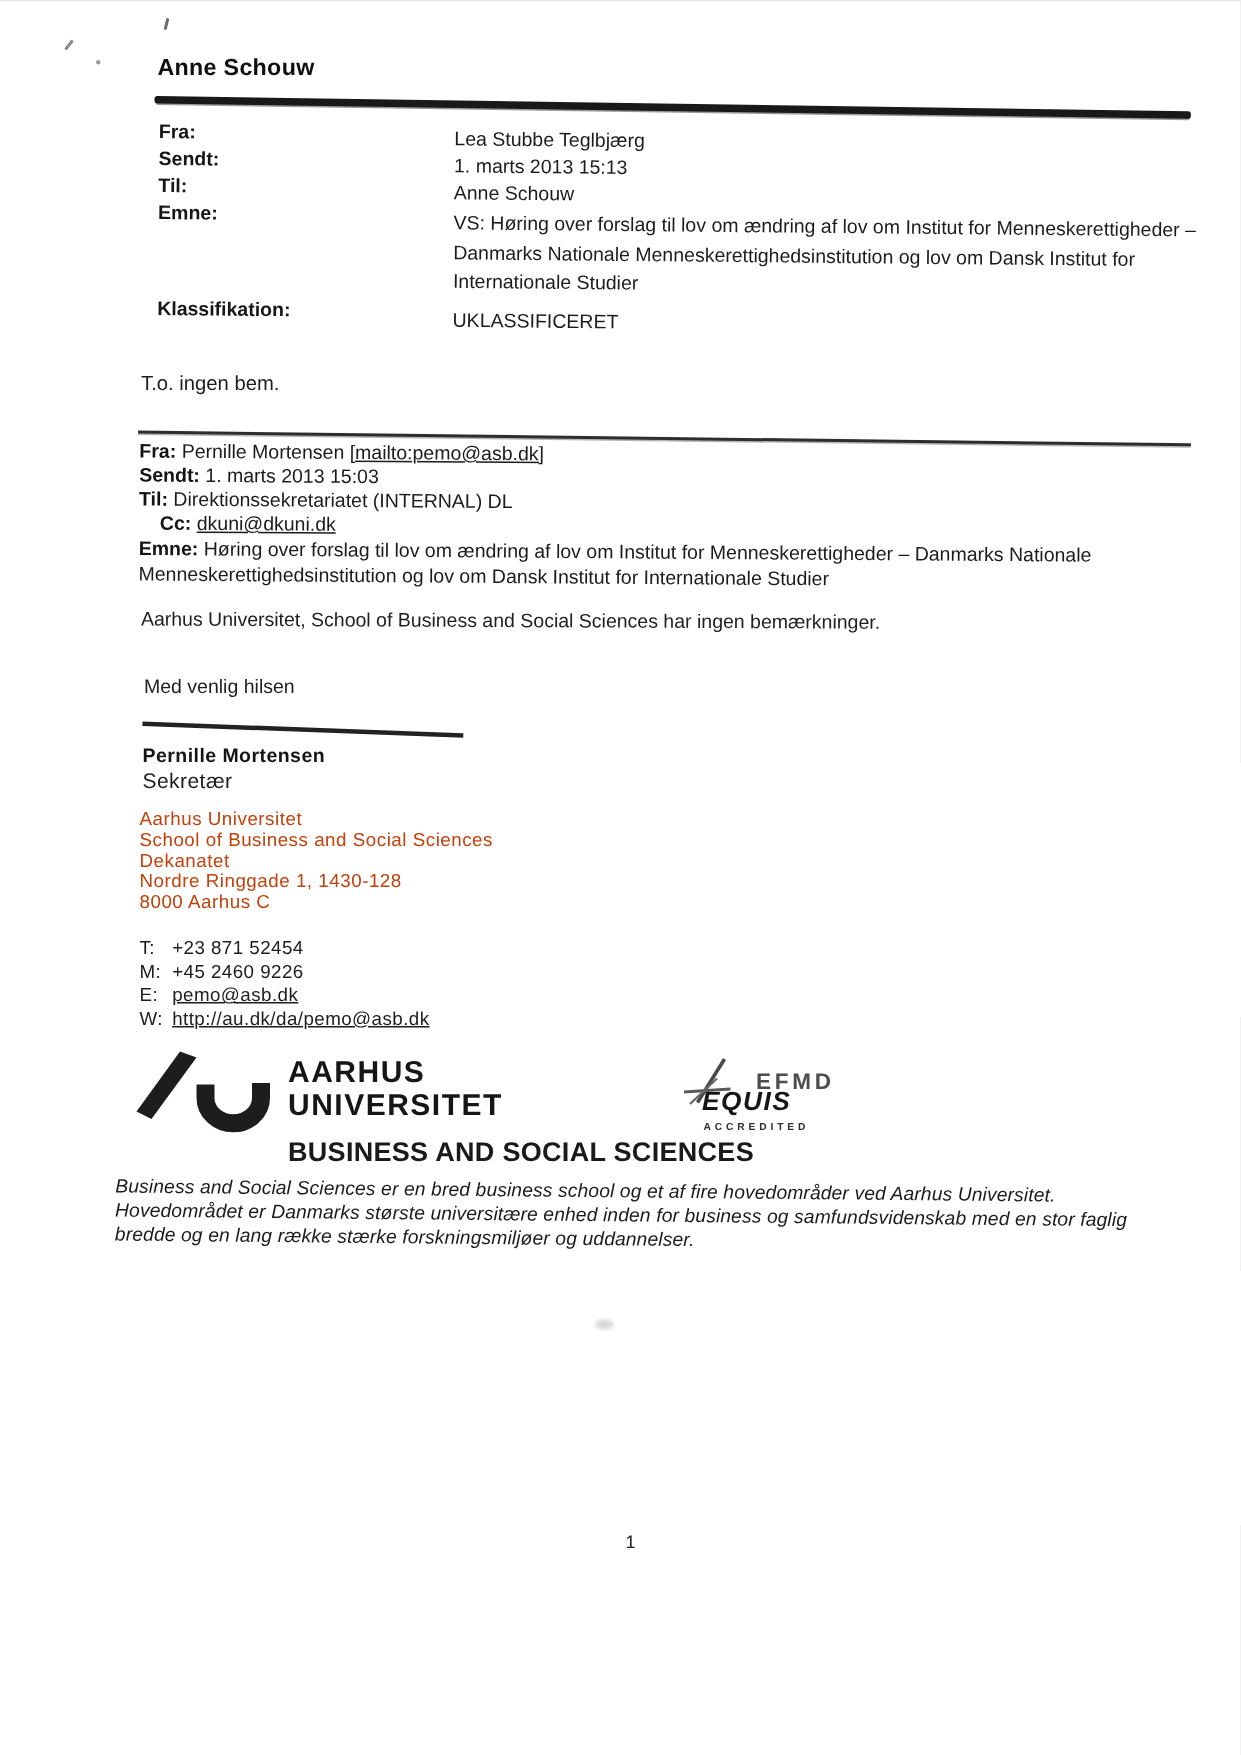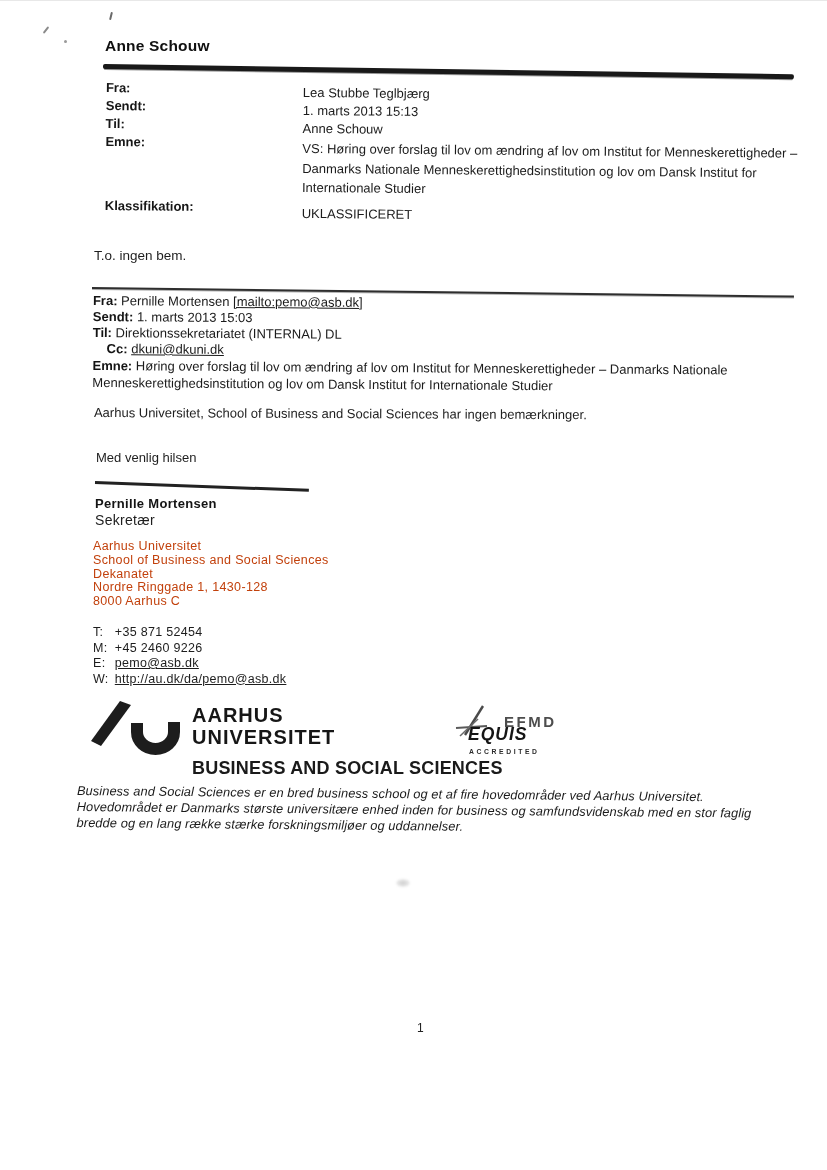--- a/index.html
+++ b/index.html
@@ -125,21 +125,21 @@
     <div>Aarhus Universitet</div>
     <div>School of Business and Social Sciences</div>
     <div>Dekanatet</div>
     <div>Nordre Ringgade 1, 1430-128</div>
     <div>8000 Aarhus C</div>
   </div>
 
   <div class="abs contact">
     <div>
       <span class="cl">T:</span>
-      <span>+35 871 52454</span>
+      <span>+23 871 52454</span>
     </div>
     <div>
       <span class="cl">M:</span>
       <span>+45 2460 9226</span>
     </div>
     <div>
       <span class="cl">E:</span>
       <span class="u">pemo@asb.dk</span>
     </div>
     <div>

